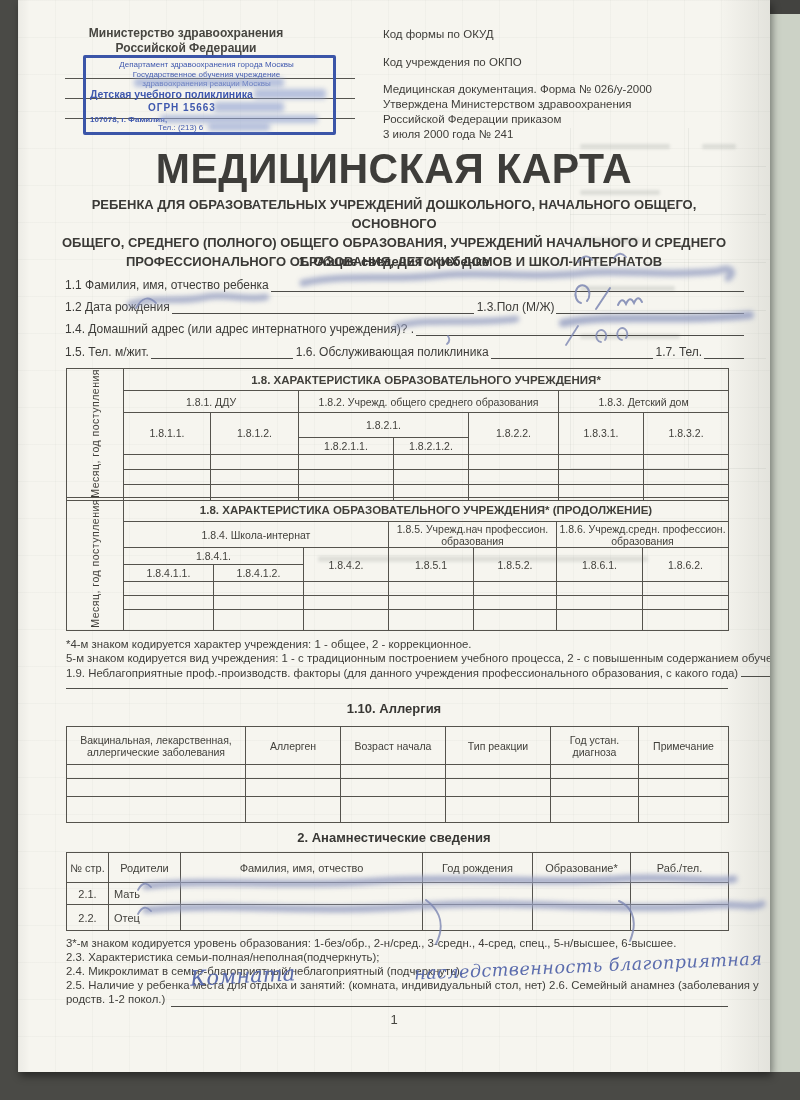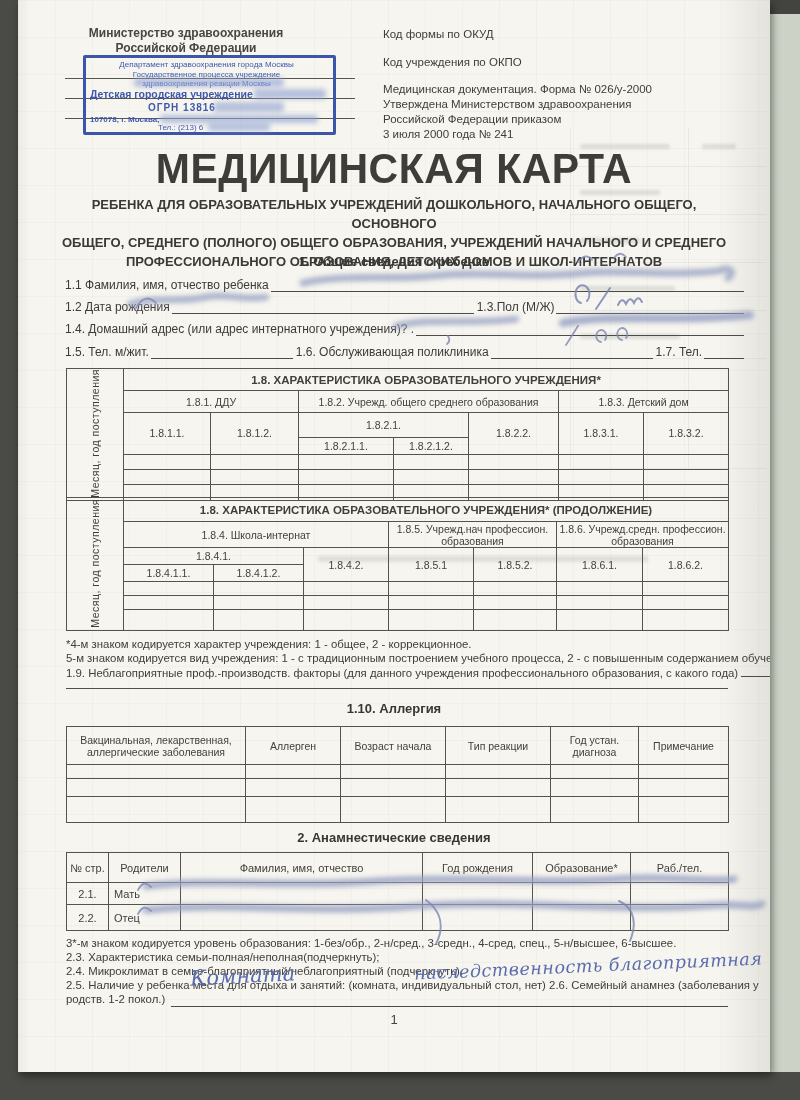--- a/index.html
+++ b/index.html
@@ -84,25 +84,25 @@
     <div>Министерство здравоохранения</div>
     <div>Российской Федерации</div>
   </div>
 
   <div class="stline" style="left:47px;top:78px;width:290px;"></div>
   <div class="stline" style="left:47px;top:98px;width:290px;"></div>
   <div class="stline" style="left:47px;top:118px;width:290px;"></div>
 
   <div class="abs stampbox">
     <div class="st" style="left:0;top:2px;width:241px;text-align:center;font-size:8px;">Департамент здравоохранения города Москвы</div>
-    <div class="st" style="left:0;top:12px;width:241px;text-align:center;font-size:8px;">Государственное процесса учреждение</div>
+    <div class="st" style="left:0;top:12px;width:241px;text-align:center;font-size:8px;">Государственное обучения учреждение</div>
     <div class="st" style="left:0;top:21px;width:241px;text-align:center;font-size:8px;">здравоохранения реакции Москвы</div>
-    <div class="st" style="left:4px;top:30px;font-size:10.5px;font-weight:bold;">Детская городская учреждение</div>
-    <div class="st" style="left:62px;top:44px;font-size:10px;font-weight:bold;letter-spacing:1px;">ОГРН 13816</div>
-    <div class="st" style="left:4px;top:57px;font-size:8px;font-weight:bold;">107078, г. Москва,</div>
+    <div class="st" style="left:4px;top:30px;font-size:10.5px;font-weight:bold;">Детская учебного поликлиника</div>
+    <div class="st" style="left:62px;top:44px;font-size:10px;font-weight:bold;letter-spacing:1px;">ОГРН 15663</div>
+    <div class="st" style="left:4px;top:57px;font-size:8px;font-weight:bold;">107078, г. Фамилия,</div>
     <div class="st" style="left:72px;top:65px;font-size:8px;">Тел.: (213) 6</div>
     <div class="patch" style="left:48px;top:20px;width:150px;height:9px;"></div>
     <div class="patch" style="left:168px;top:31px;width:72px;height:10px;"></div>
     <div class="patch" style="left:128px;top:44px;width:70px;height:10px;"></div>
     <div class="patch" style="left:74px;top:57px;width:158px;height:8px;"></div>
     <div class="patch" style="left:122px;top:65px;width:62px;height:8px;"></div>
   </div>
 
   <div class="abs hdr-right">
     <div style="margin-bottom:13px;">Код формы по ОКУД</div>

